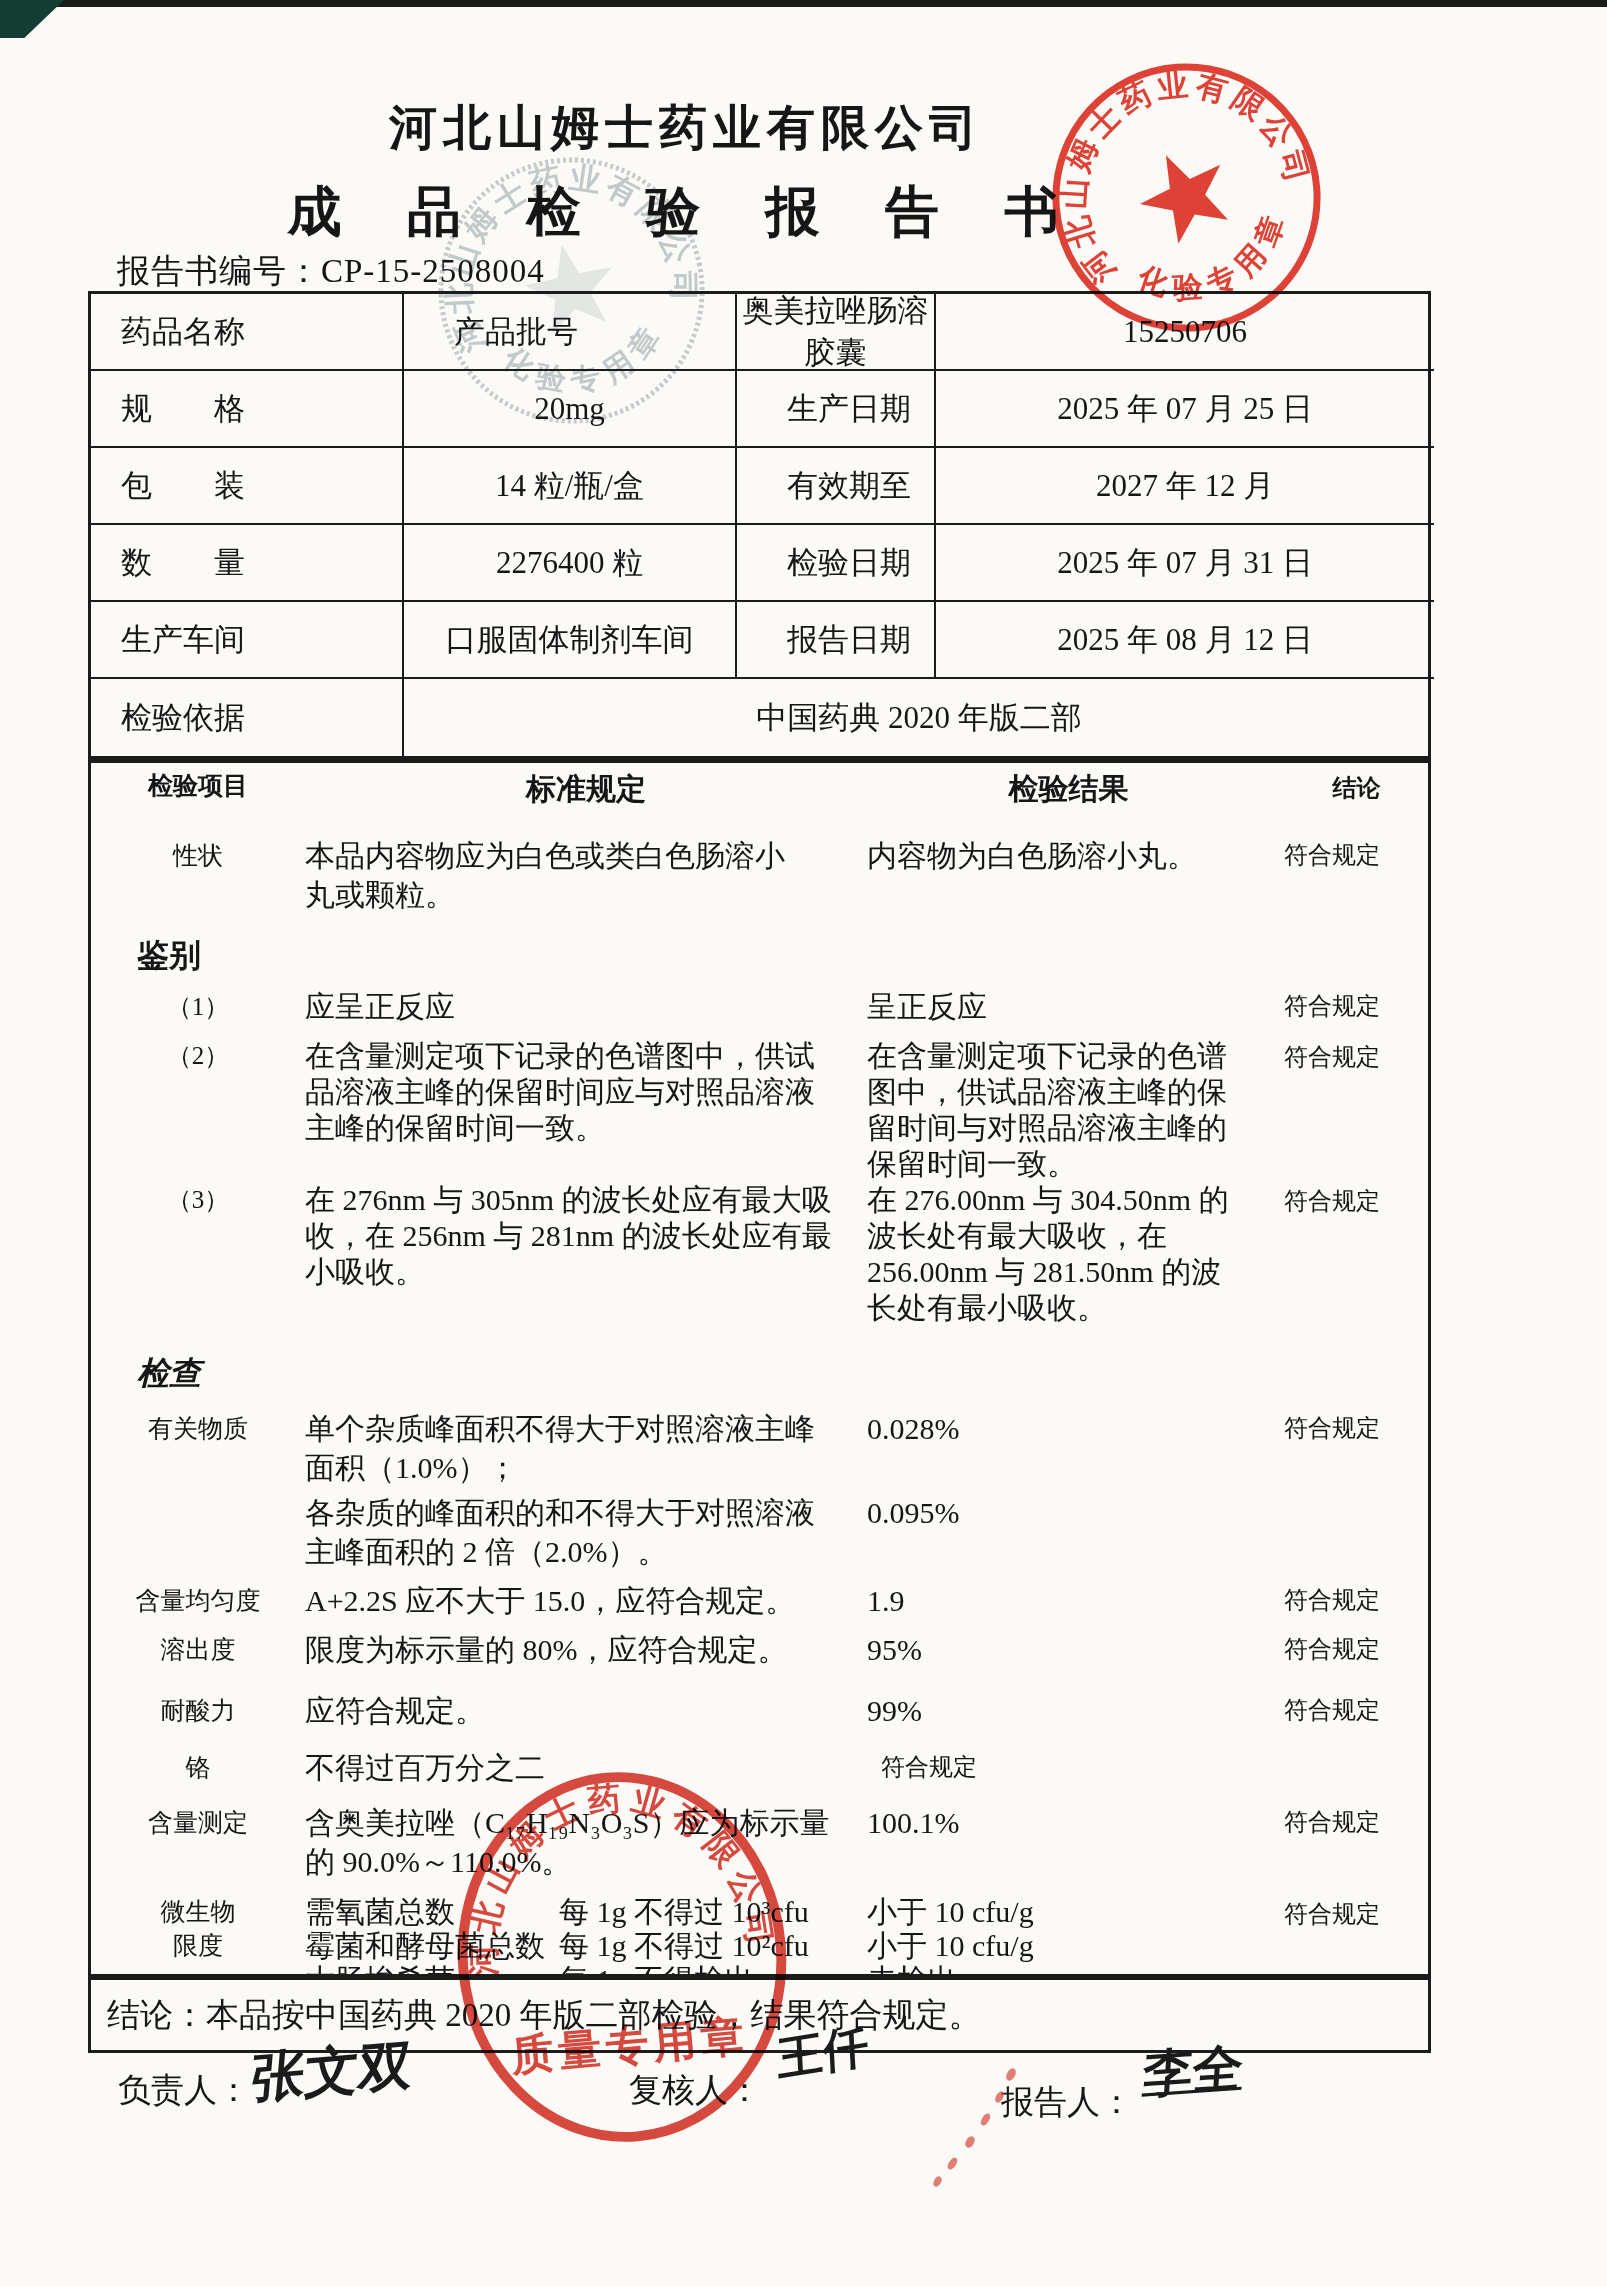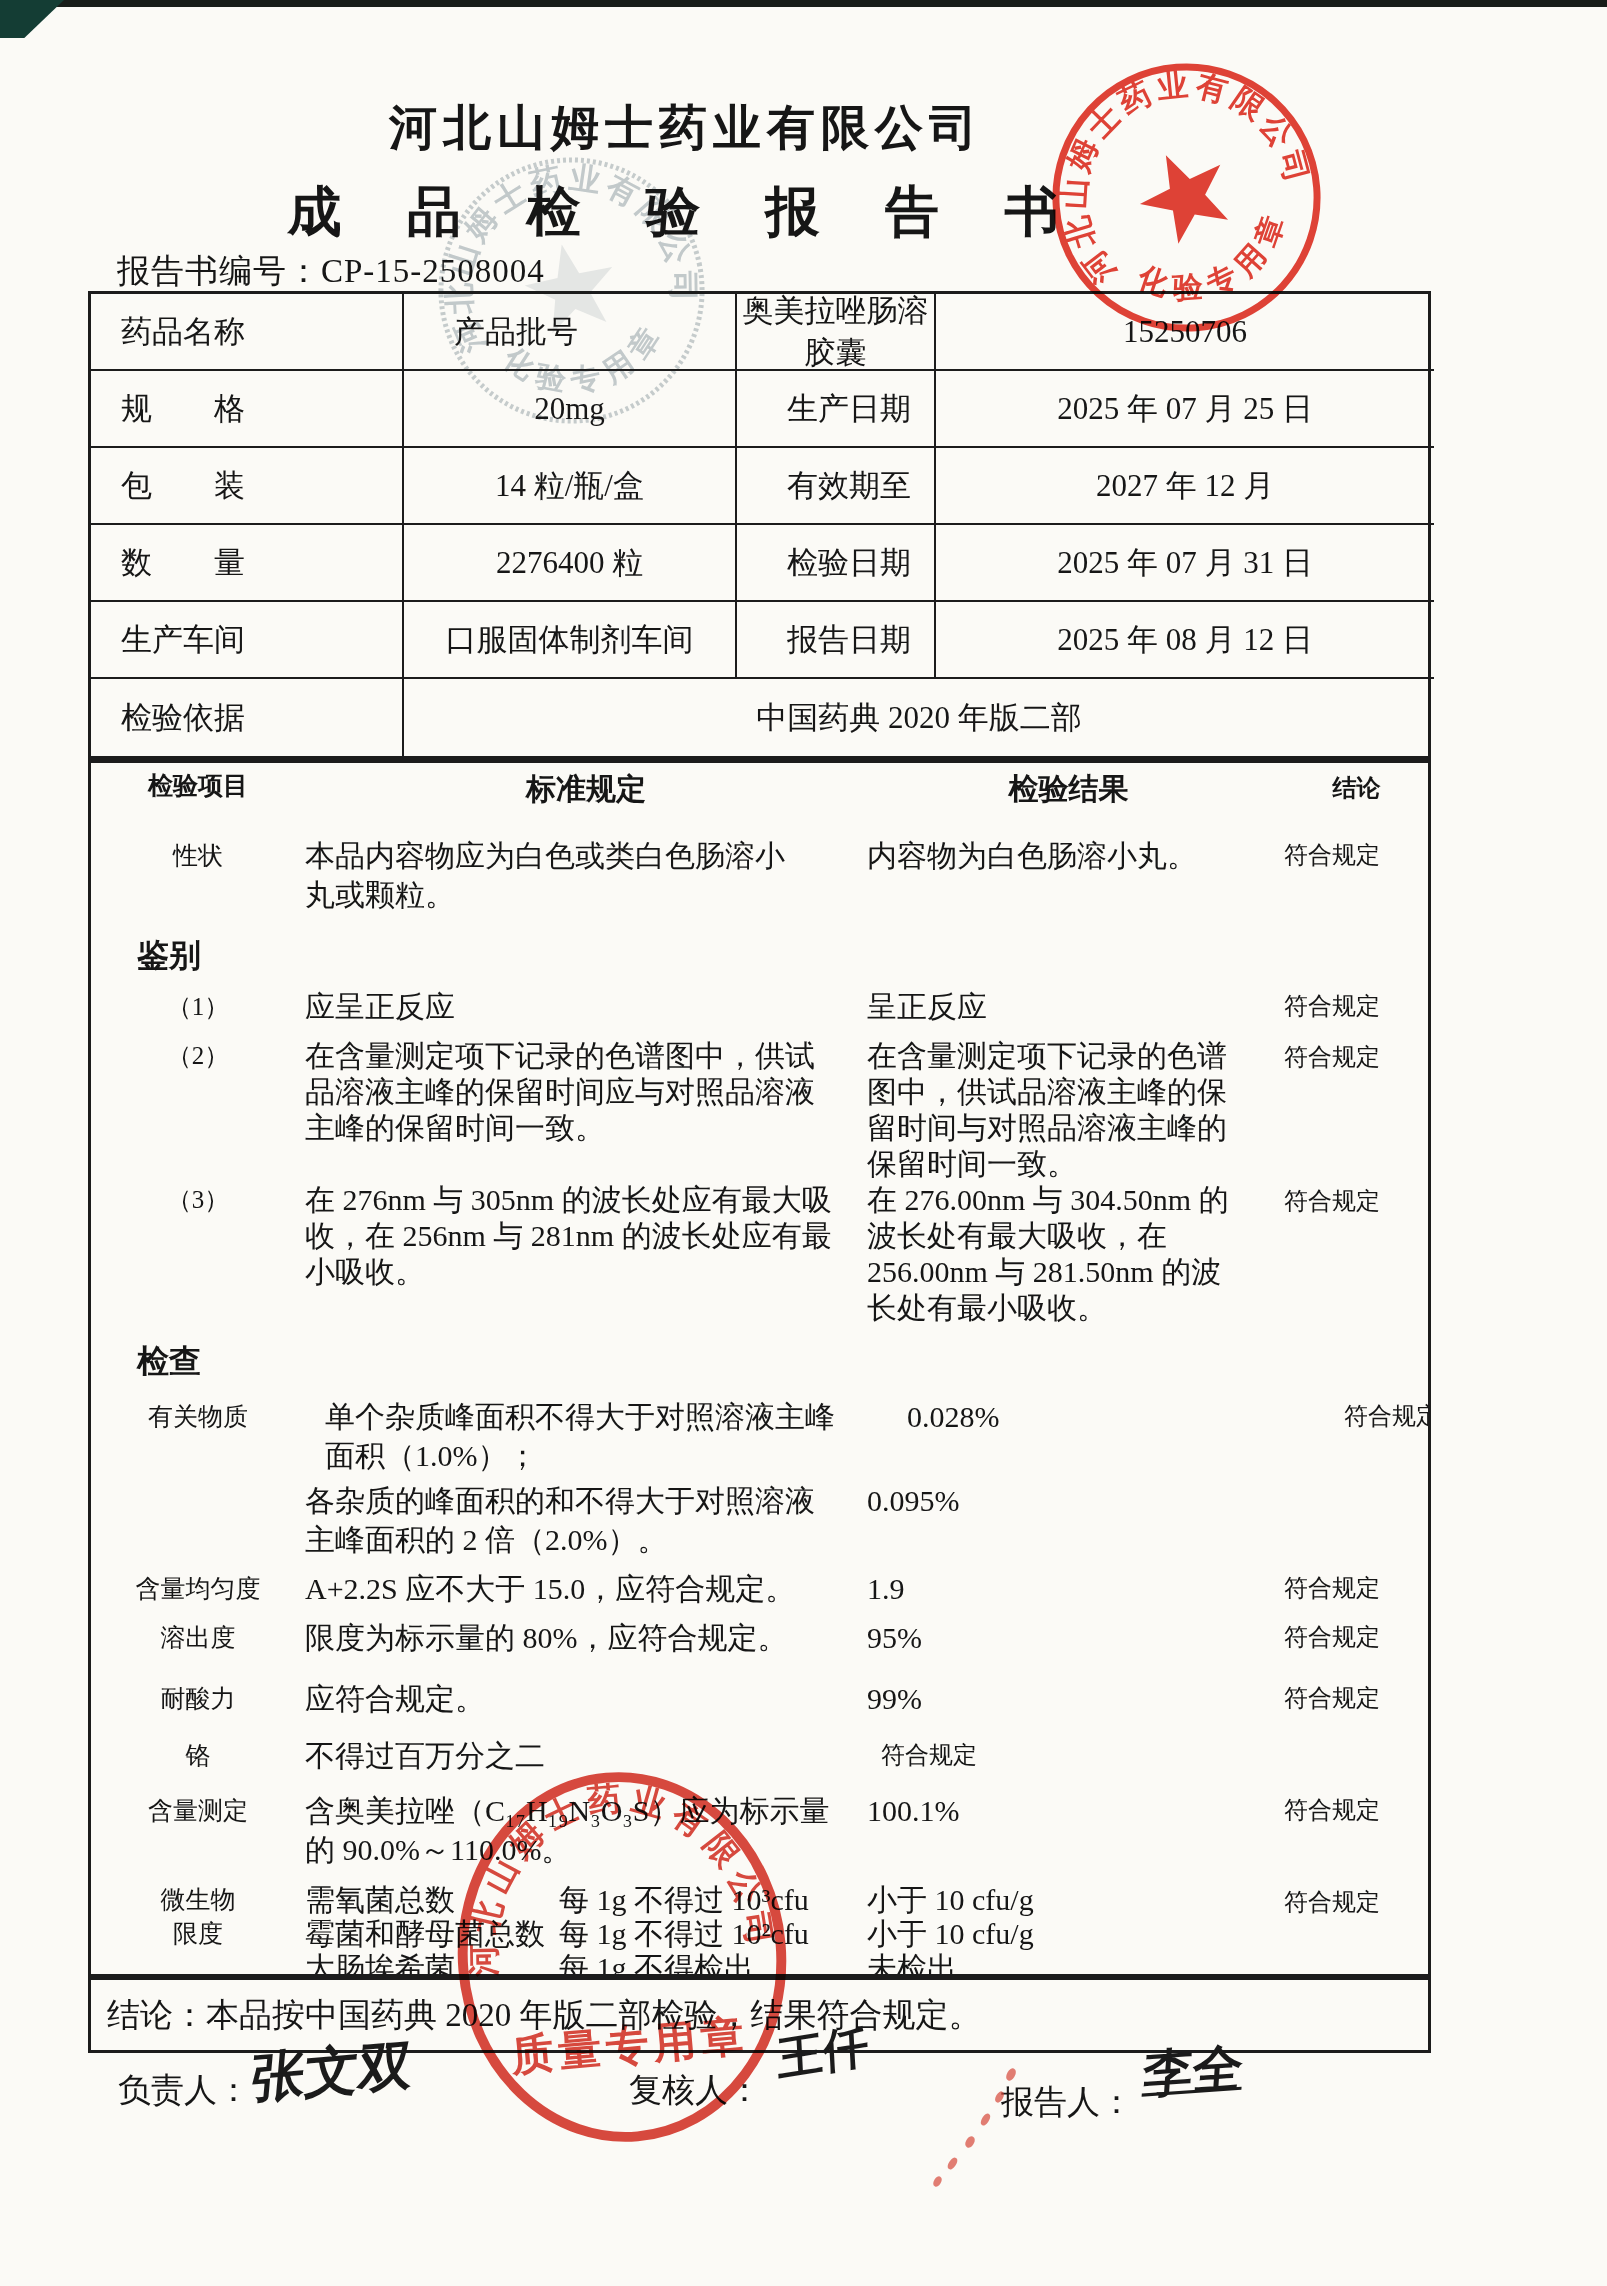--- a/index.html
+++ b/index.html
@@ -36,22 +36,22 @@
   .c-result{width:403px;flex:none;font-size:30px;}
   .c-concl{width:159px;flex:none;font-size:24px;padding-left:14px;box-sizing:border-box;line-height:39px;}
   .tline{line-height:39px;white-space:nowrap;}
   .c-item.sec{text-align:left;padding-left:46px;font-size:32px;font-weight:700;}
   .mname{display:inline-block;width:254px;}
   #results-rows .rrow:nth-child(2){margin-top:26px;}
   #results-rows .rrow:nth-child(3){margin-top:22px;}
   #results-rows .rrow:nth-child(4){margin-top:12px;}
   #results-rows .rrow:nth-child(5){margin-top:12px;}
   #results-rows .rrow:nth-child(6){margin-top:0;}
-  #results-rows .rrow:nth-child(7){margin-top:16px;}
-  #results-rows .rrow:nth-child(8){margin-top:16px;gap:20px;}
+  #results-rows .rrow:nth-child(7){margin-top:28px;font-style:italic;}
+  #results-rows .rrow:nth-child(8){margin-top:16px;}
   #results-rows .rrow:nth-child(9){margin-top:6px;}
   #results-rows .rrow:nth-child(12){margin-top:22px;}
   #results-rows .rrow:nth-child(13){margin-top:18px;}
   #results-rows .rrow:nth-child(14){margin-top:16px;}
   #results-rows .rrow:nth-child(15){margin-top:14px;}
   #results-rows .rrow:nth-child(5) .tline,
   #results-rows .rrow:nth-child(6) .tline{line-height:36px;}
   #results-rows .rrow:nth-child(15) .tline{line-height:34px;}
   .conclusion-box{border:3px solid #1c1c1c;height:76px;display:flex;align-items:center;
                   padding-left:16px;font-size:33px;box-sizing:border-box;}

